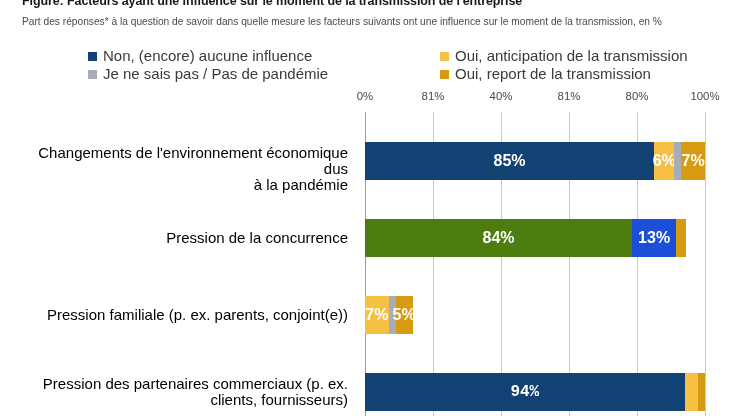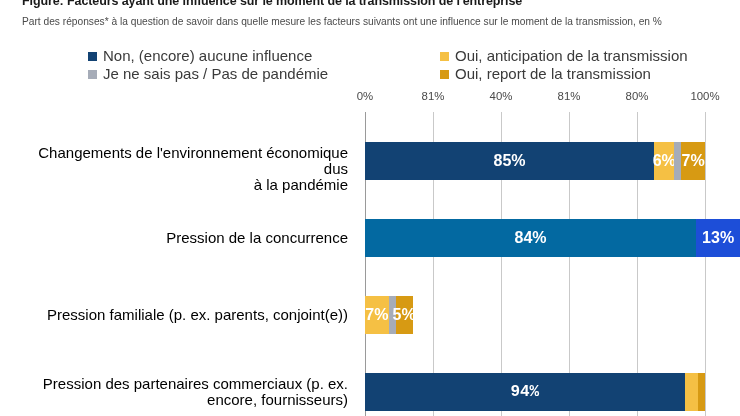--- a/index.html
+++ b/index.html
@@ -211,21 +211,21 @@
             <span class="seg-label dark">6%</span>
           </div>
           <div class="seg" title="Je ne sais pas / Pas de réponse: 2%" style="width: 6.8px; background: rgb(166, 172, 184);"></div>
           <div class="seg" title="Oui, report de la transmission: 7%" style="width: 23.8px; background: rgb(215, 154, 19);">
             <span class="seg-label dark">7%</span>
           </div>
         </div>
       </div>
       <div class="bar-row" style="top: 107px; height: 38px;">
         <div class="bar">
-          <div class="seg" title="Non, (encore) aucune influence: 84%" style="width: 331px; background: #0369a1;">
+          <div class="seg" title="Non, (encore) aucune influence: 84%" style="width: 267px; background: #4d7c0f;">
             <span class="seg-label light">84%</span>
           </div>
           <div class="seg" title="Oui, anticipation de la transmission: 13%" style="width: 44.2px; background: #1d4ed8;">
             <span class="seg-label dark">13%</span>
           </div>
           <div class="seg" title="Oui, report de la transmission: 3%" style="width: 10.2px; background: rgb(215, 154, 19);"></div>
         </div>
       </div>
       <div class="bar-row" style="top: 184px; height: 38px;">
         <div class="bar">
@@ -255,17 +255,17 @@
         <div>à la pandémie</div>
       </div>
       <div class="cat-label" style="top: 230px; left: 18px;">
         <div>Pression de la concurrence</div>
       </div>
       <div class="cat-label" style="top: 307px; left: 18px;">
         <div>Pression familiale (p. ex. parents, conjoint(e))</div>
       </div>
       <div class="cat-label" style="top: 376px; left: 18px;">
         <div>Pression des partenaires commerciaux (p. ex.</div>
-        <div>encore, fournisseurs)</div>
+        <div>clients, fournisseurs)</div>
       </div>
     </div>
 
 </div>
 
 </body></html>

